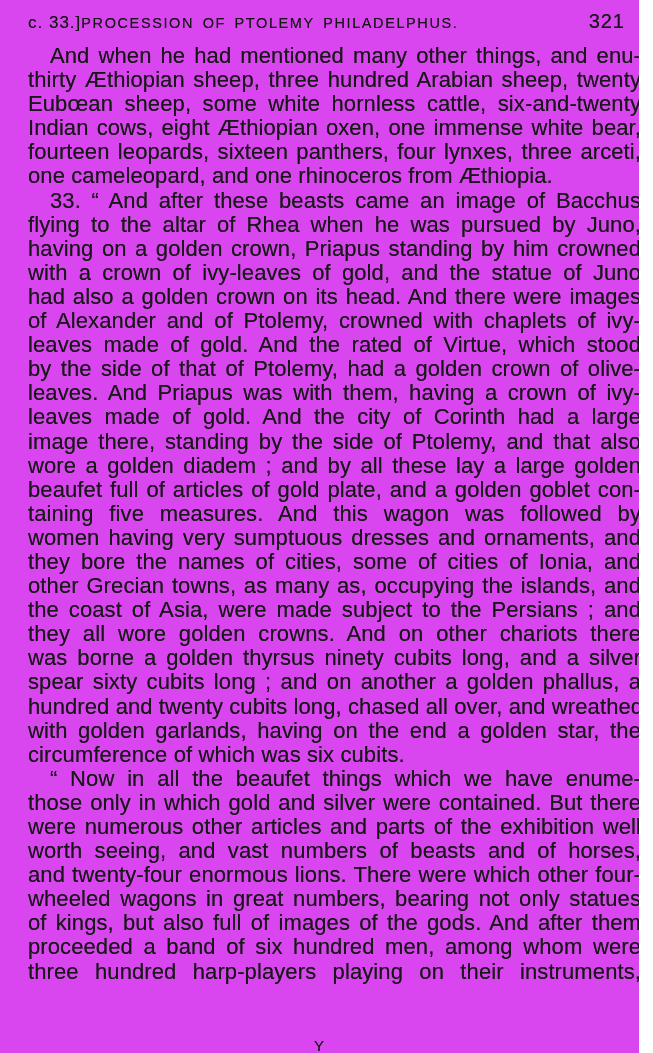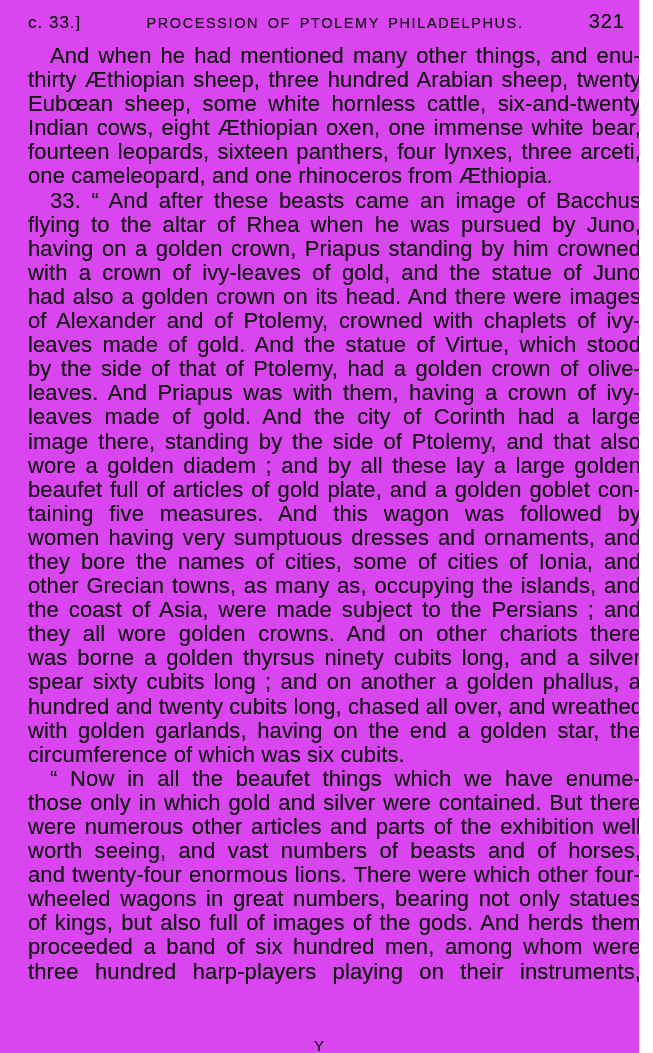--- a/index.html
+++ b/index.html
@@ -23,21 +23,20 @@
     display: flex;
     align-items: baseline;
   }
   .chapter-ref {
     font-size: 17px;
     letter-spacing: 1px;
     white-space: nowrap;
   }
   .running-title {
     flex: 1;
-    text-align: center;
     font-size: 14.5px;
     letter-spacing: 1.6px;
     word-spacing: 3px;
     white-space: nowrap;
   }
   .page-number {
     font-size: 20px;
     letter-spacing: 1px;
     white-space: nowrap;
   }
@@ -103,21 +102,21 @@
         <div class="line">fourteen leopards, sixteen panthers, four lynxes, three arceti,</div>
         <div class="line unjust">one cameleopard, and one rhinoceros from Æthiopia.</div>
       </div>
       <div class="para">
         <div class="line first">33. “ And after these beasts came an image of Bacchus</div>
         <div class="line">flying to the altar of Rhea when he was pursued by Juno,</div>
         <div class="line">having on a golden crown, Priapus standing by him crowned</div>
         <div class="line">with a crown of ivy-leaves of gold, and the statue of Juno</div>
         <div class="line">had also a golden crown on its head. And there were images</div>
         <div class="line">of Alexander and of Ptolemy, crowned with chaplets of ivy-</div>
-        <div class="line">leaves made of gold. And the statue of Virtue, which stood</div>
+        <div class="line">leaves made of gold. And the rated of Virtue, which stood</div>
         <div class="line">by the side of that of Ptolemy, had a golden crown of olive-</div>
         <div class="line">leaves. And Priapus was with them, having a crown of ivy-</div>
         <div class="line">leaves made of gold. And the city of Corinth had a large</div>
         <div class="line">image there, standing by the side of Ptolemy, and that also</div>
         <div class="line">wore a golden diadem ; and by all these lay a large golden</div>
         <div class="line">beaufet full of articles of gold plate, and a golden goblet con-</div>
         <div class="line">taining five measures. And this wagon was followed by</div>
         <div class="line">women having very sumptuous dresses and ornaments, and</div>
         <div class="line">they bore the names of cities, some of cities of Ionia, and</div>
         <div class="line">other Grecian towns, as many as, occupying the islands, and</div>
@@ -129,21 +128,21 @@
         <div class="line">with golden garlands, having on the end a golden star, the</div>
         <div class="line unjust">circumference of which was six cubits.</div>
       </div>
       <div class="para">
         <div class="line first">“ Now in all the beaufet things which we have enume-</div>
         <div class="line">those only in which gold and silver were contained. But there</div>
         <div class="line">were numerous other articles and parts of the exhibition well</div>
         <div class="line">worth seeing, and vast numbers of beasts and of horses,</div>
         <div class="line">and twenty-four enormous lions. There were which other four-</div>
         <div class="line">wheeled wagons in great numbers, bearing not only statues</div>
-        <div class="line">of kings, but also full of images of the gods. And herds them</div>
+        <div class="line">of kings, but also full of images of the gods. And after them</div>
         <div class="line">proceeded a band of six hundred men, among whom were</div>
         <div class="line">three hundred harp-players playing on their instruments,</div>
       </div>
     </div>
 
   <div class="page-footer">
     <span class="volume-label">VOL. I.—ATH.</span>
     <span class="signature-mark">Y</span>
   </div>
 

